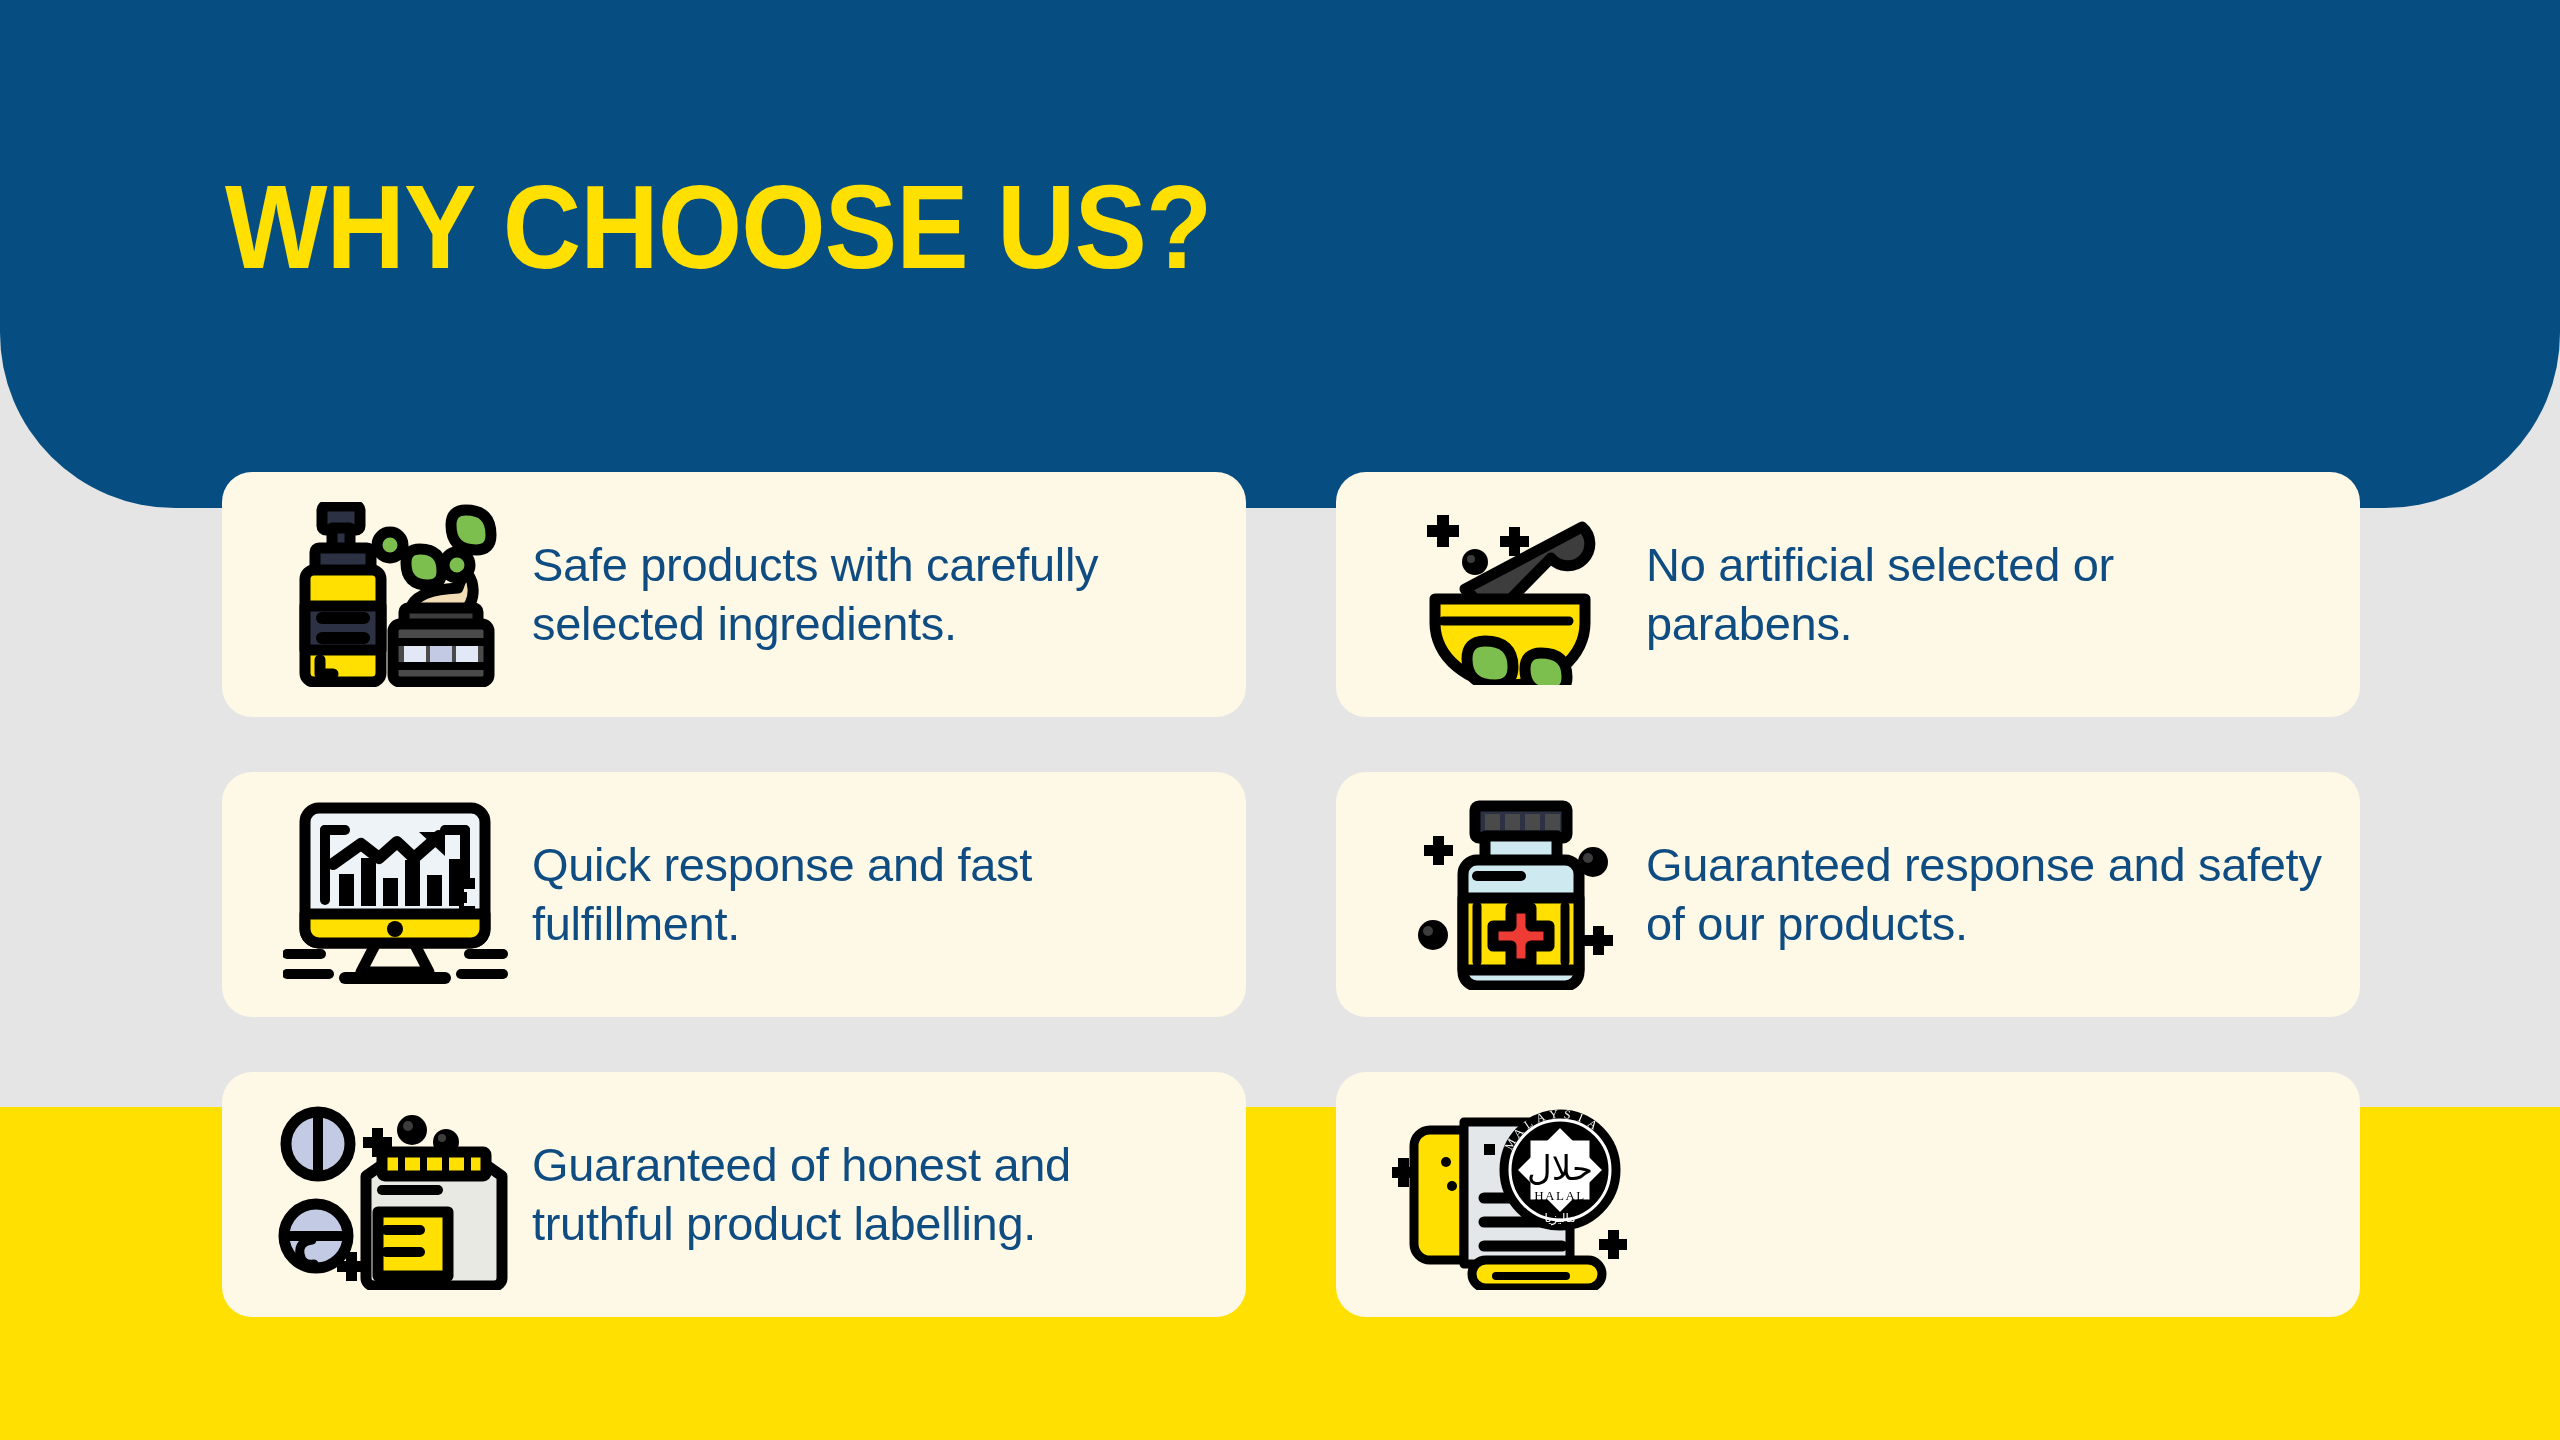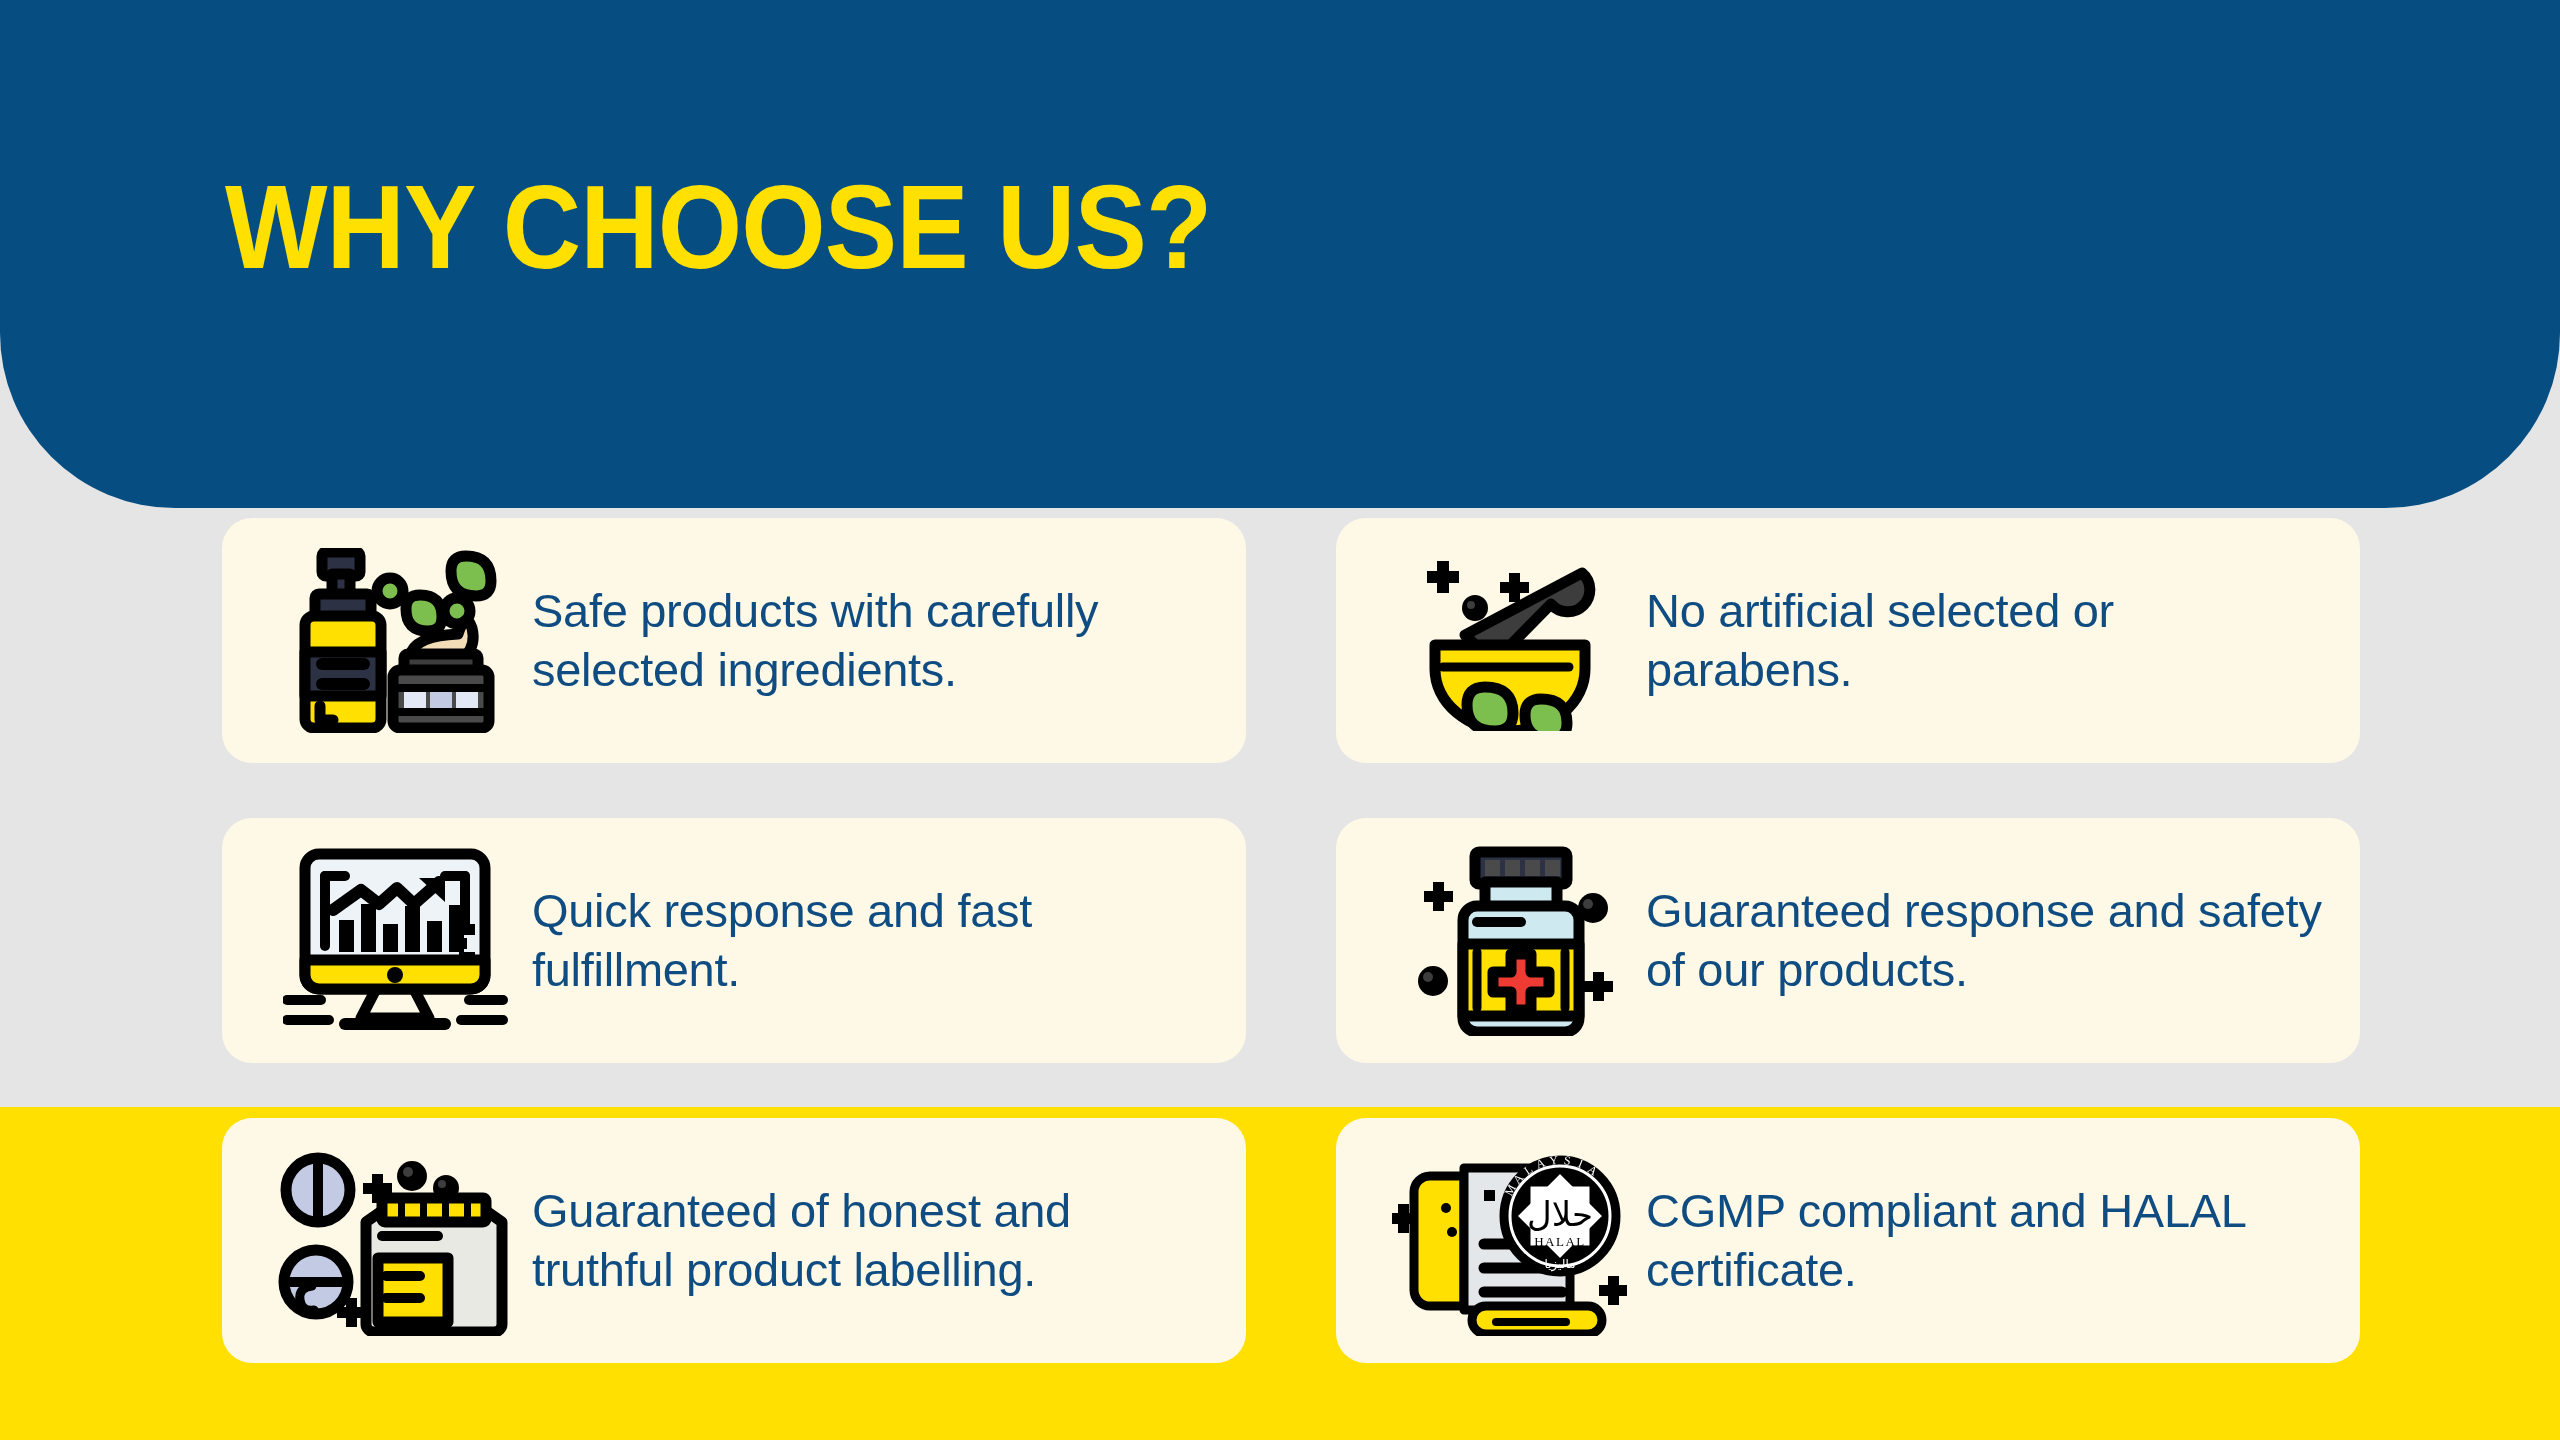--- a/index.html
+++ b/index.html
@@ -45,21 +45,20 @@
   
   #card-grid {
     position:absolute;
     left:222px;
     top:472px;
     width:2138px;
     display:grid;
     grid-template-columns:1024px 1024px;
     column-gap:90px;
     row-gap:55px;
-    margin-top:46px;
   }
 
   .card {
     position:relative;
     height:245px;
     background:#FEF8E7;
     border-radius:30px;
     display:flex;
     align-items:center;
     padding-left:48px;
@@ -307,17 +306,16 @@
               <text transform="rotate(-34 168 70) translate(168 18)" text-anchor="middle">L</text>
               <text transform="rotate(-20 168 70) translate(168 18)" text-anchor="middle">A</text>
               <text transform="rotate(-6 168 70) translate(168 18)" text-anchor="middle">Y</text>
               <text transform="rotate(8 168 70) translate(168 18)" text-anchor="middle">S</text>
               <text transform="rotate(22 168 70) translate(168 18)" text-anchor="middle">I</text>
               <text transform="rotate(36 168 70) translate(168 18)" text-anchor="middle">A</text>
             </g>
           </g>
         </svg>
       </div>
-      <div class="card-text">CGMP compliant and HALAL certificate.</div>
     </div>
 
   </div>
 </div>
 
 </body></html>

